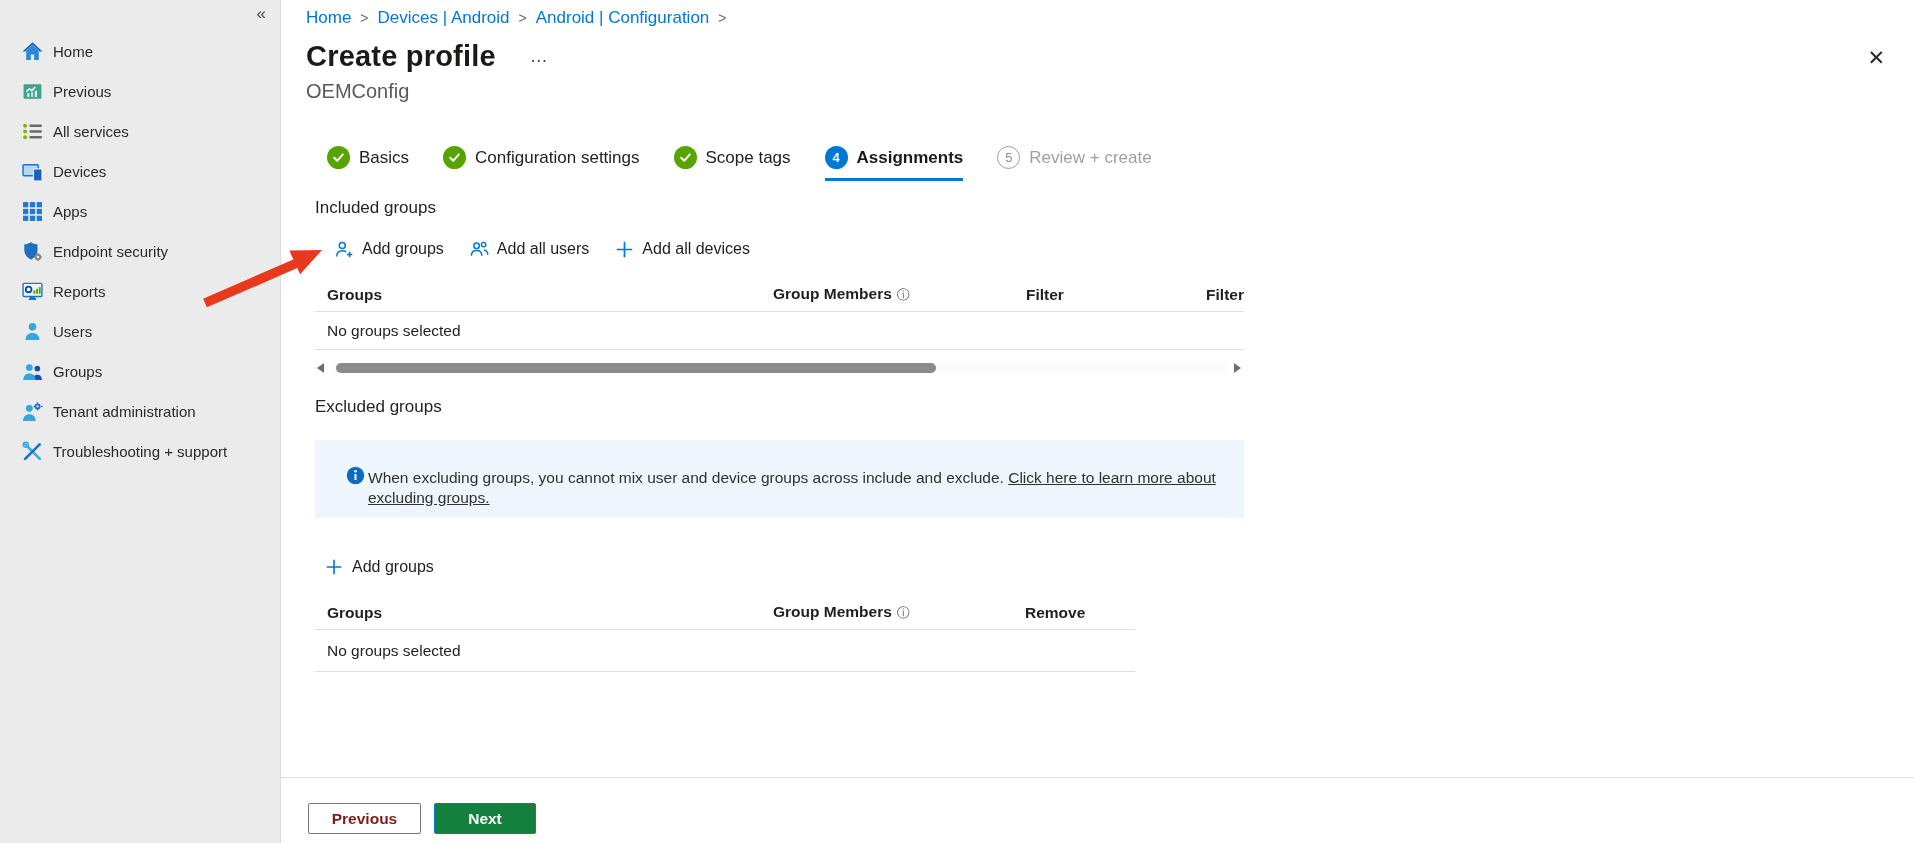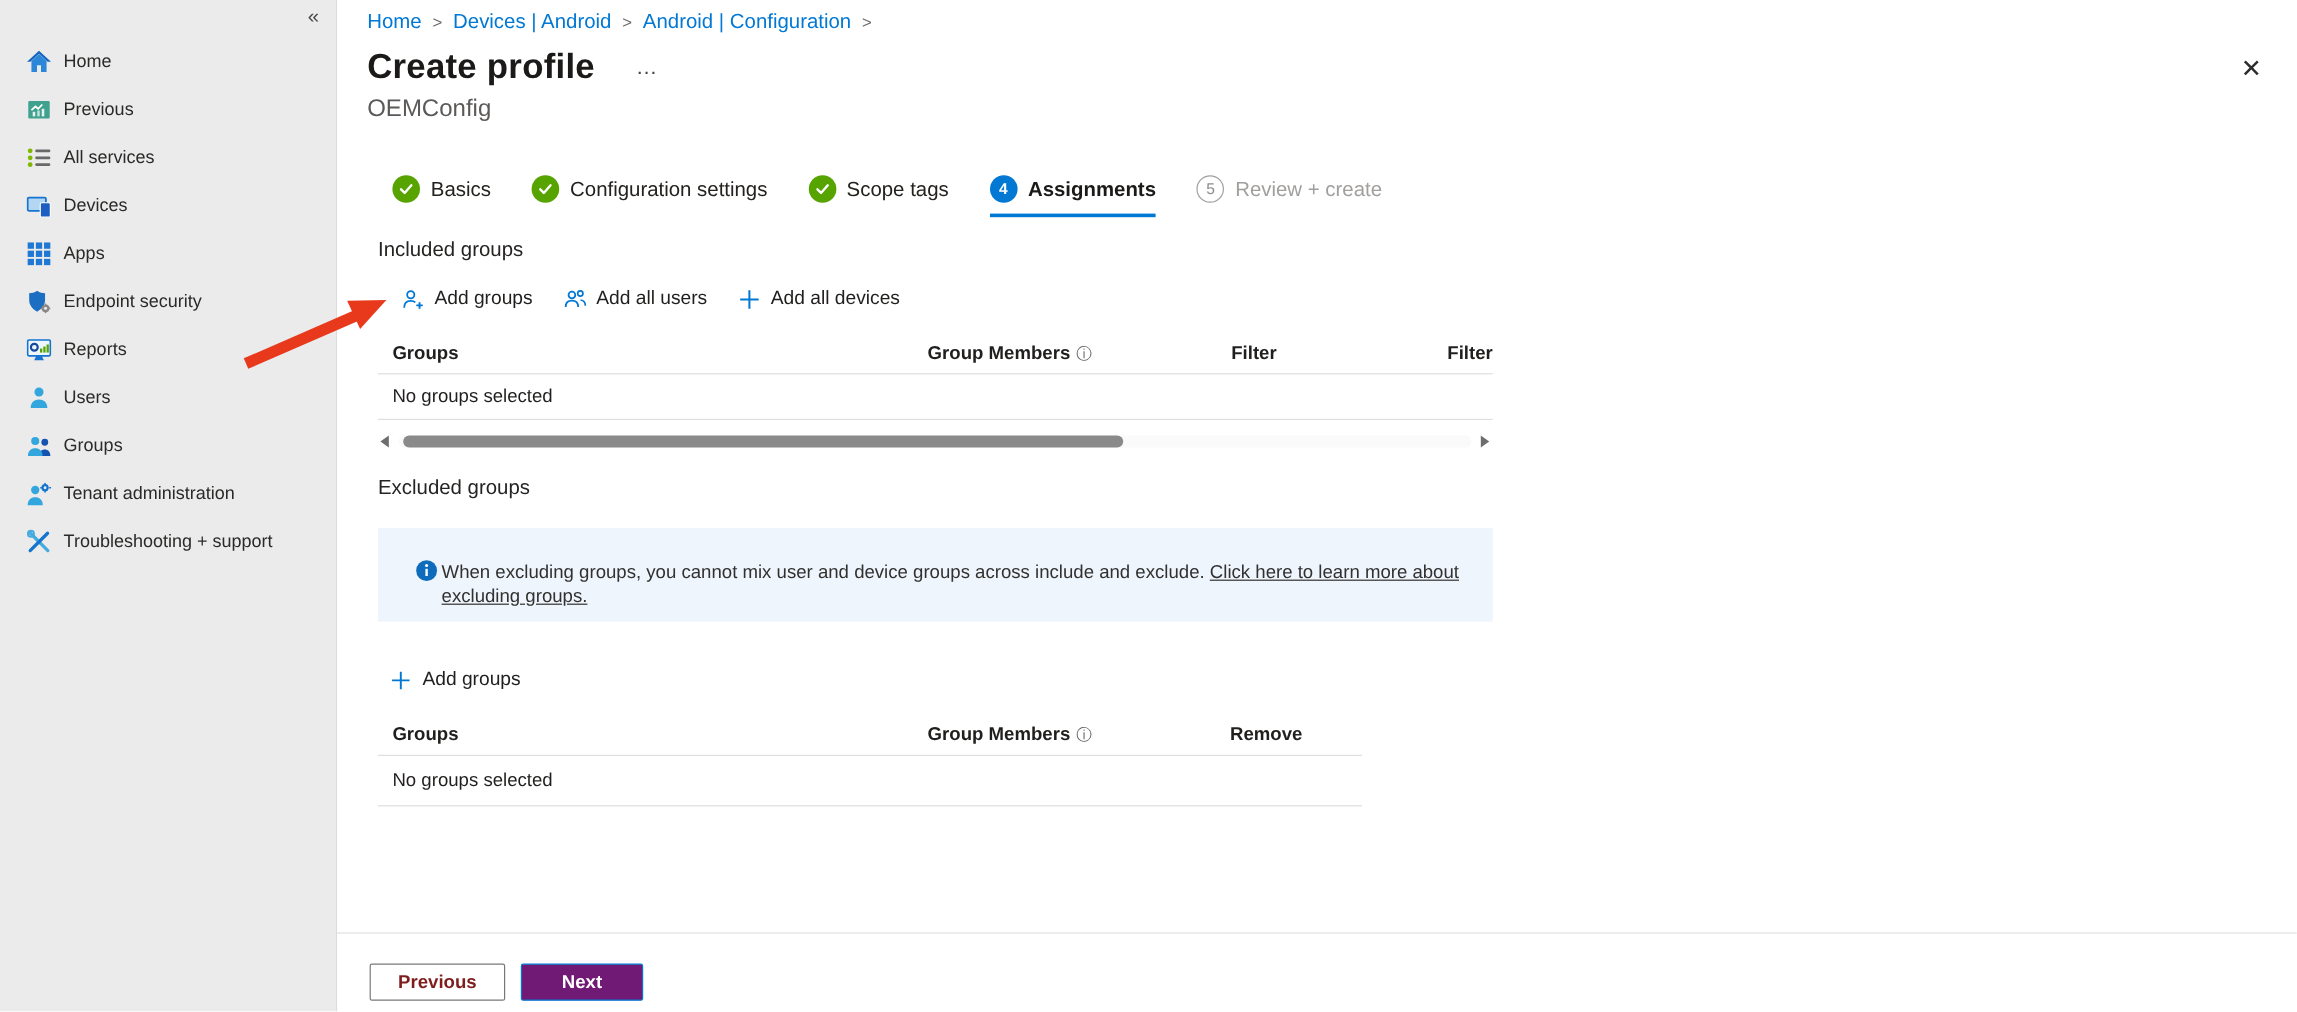--- a/index.html
+++ b/index.html
@@ -78,21 +78,21 @@
   .banner-text { position: absolute; left: 53px; right: 20px; top: 28px; font-size: 15.5px;
                  line-height: 20px; color: #323130; }
   .banner-link { color: #323130; text-decoration: underline; cursor: pointer; }
 
   
   .divider { position: absolute; left: 0; top: 777px; width: 100%; height: 1px; background: #e0e0e0; }
   .btn { position: absolute; top: 803px; height: 31px; font-size: 15.5px; font-weight: 600;
          display: flex; align-items: center; justify-content: center; border-radius: 2px; cursor: pointer;
          font-family: "Liberation Sans", sans-serif; }
   .btn-previous { left: 27px; width: 113px; background: #fff; border: 1px solid #7a7875; color: #7f1d1d; }
-  .btn-next { left: 153px; width: 102px; background: #701a75; border: 1px solid #0078d4; color: #fff; }
+  .btn-next { left: 153px; width: 102px; background: #15803d; border: 1px solid #0078d4; color: #fff; }
 
   
   .anno { position: absolute; left: 170px; top: 240px; width: 180px; height: 80px; pointer-events: none; z-index: 10; }
 </style>
 </head>
 <body>
 
 <div class="screen">
 
   <div class="sidebar">

